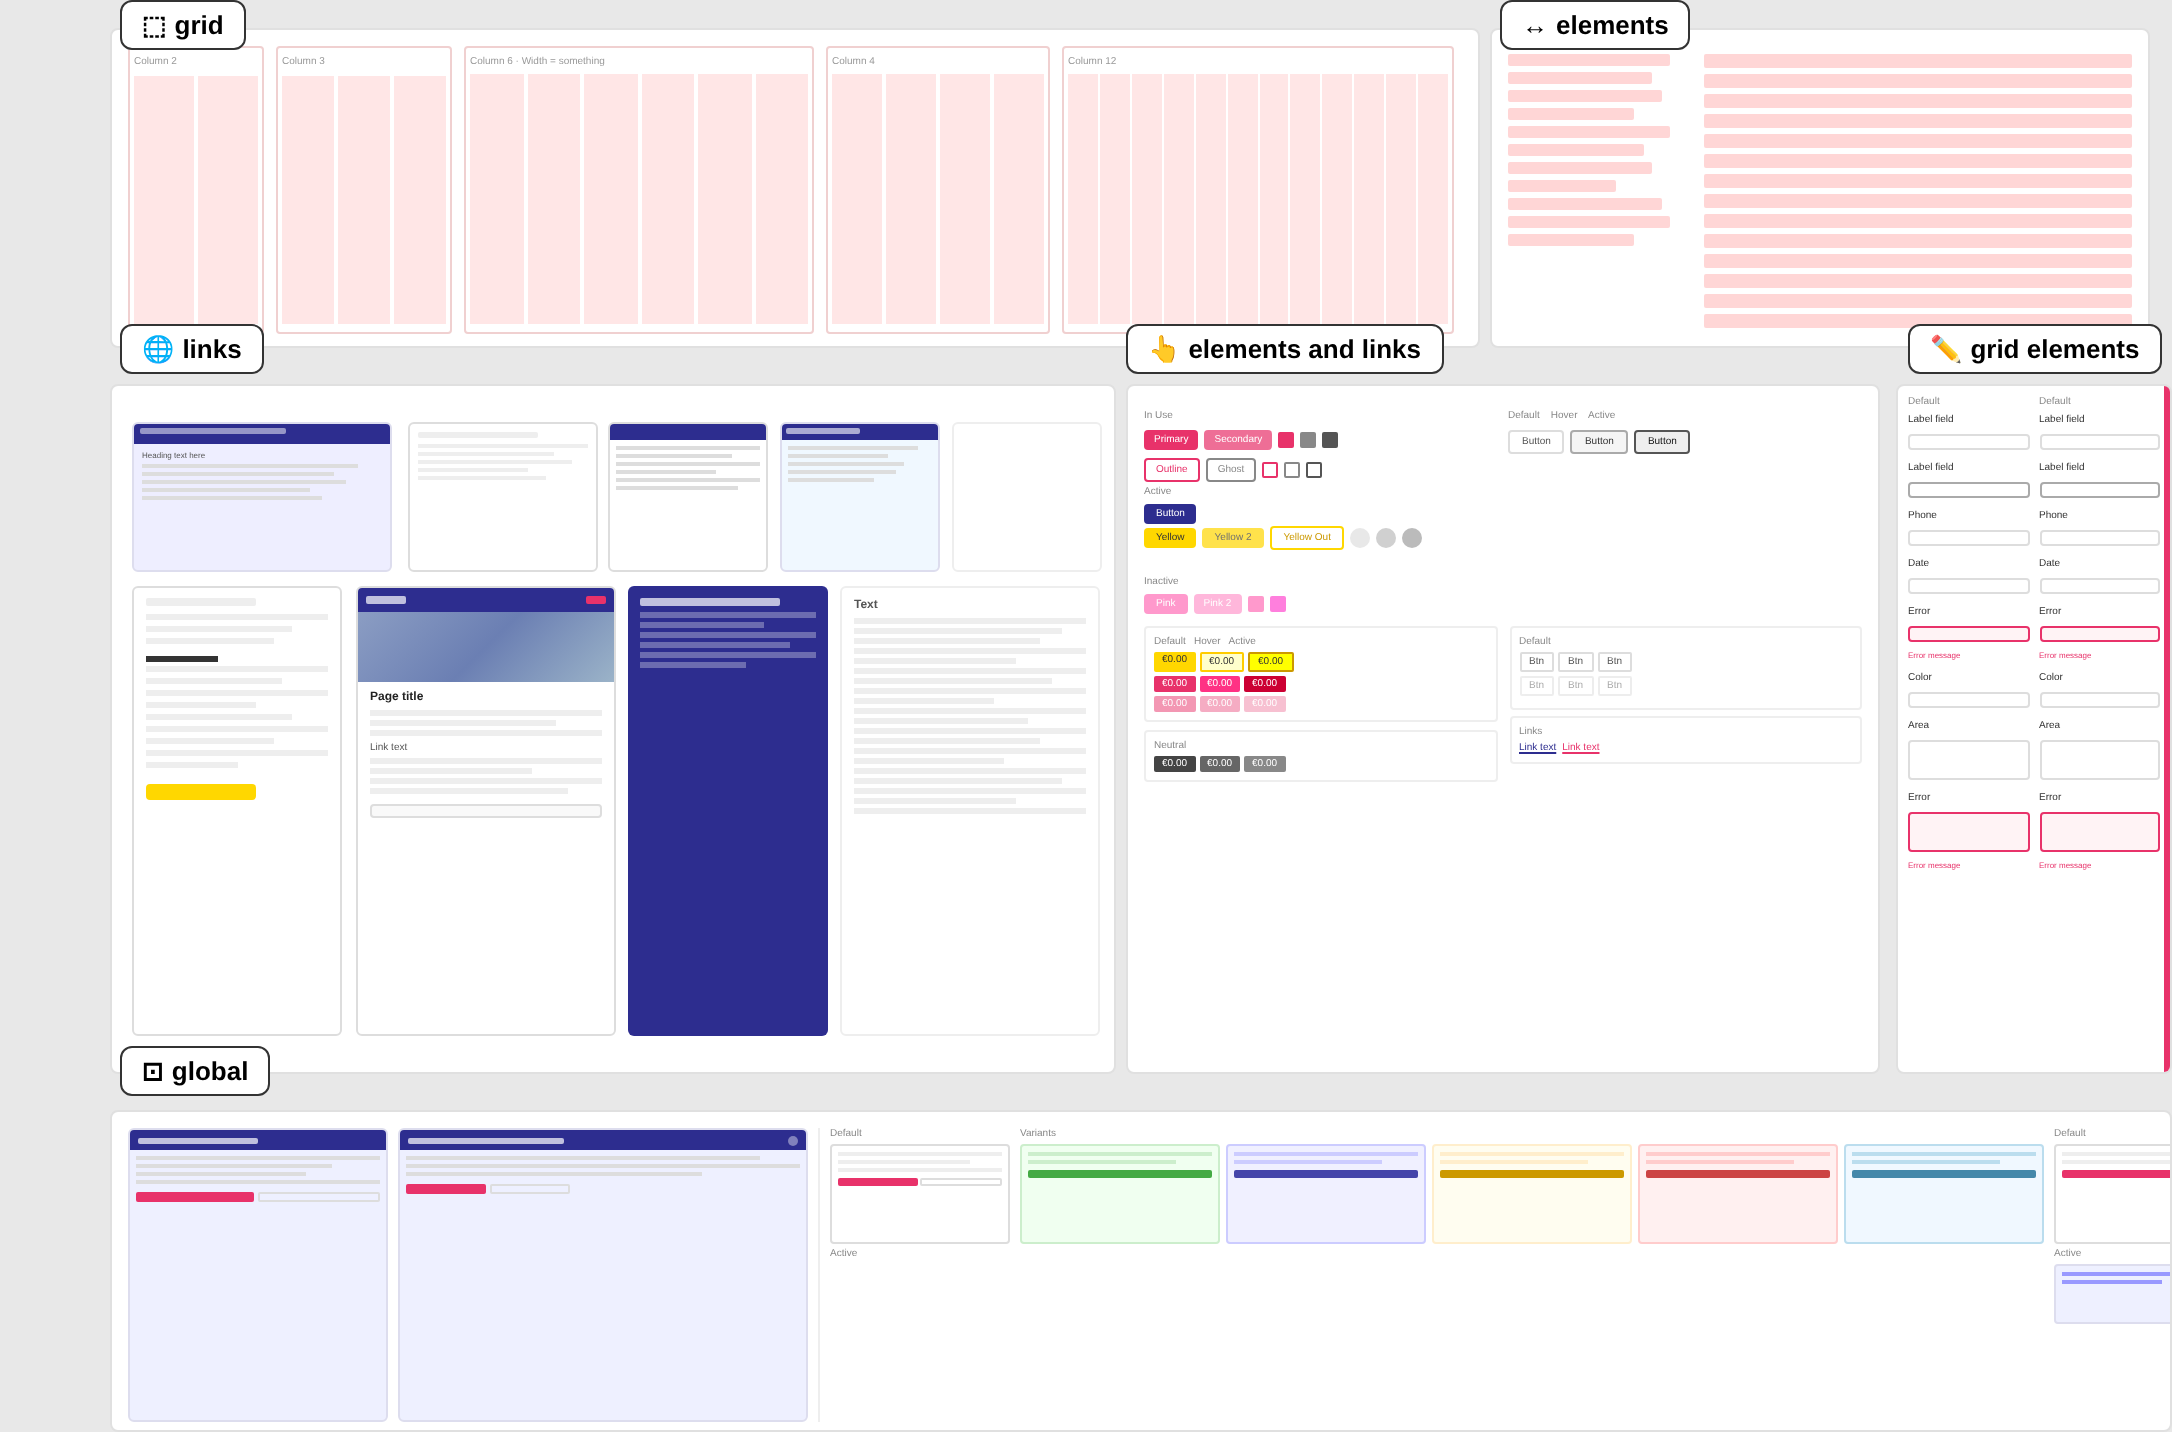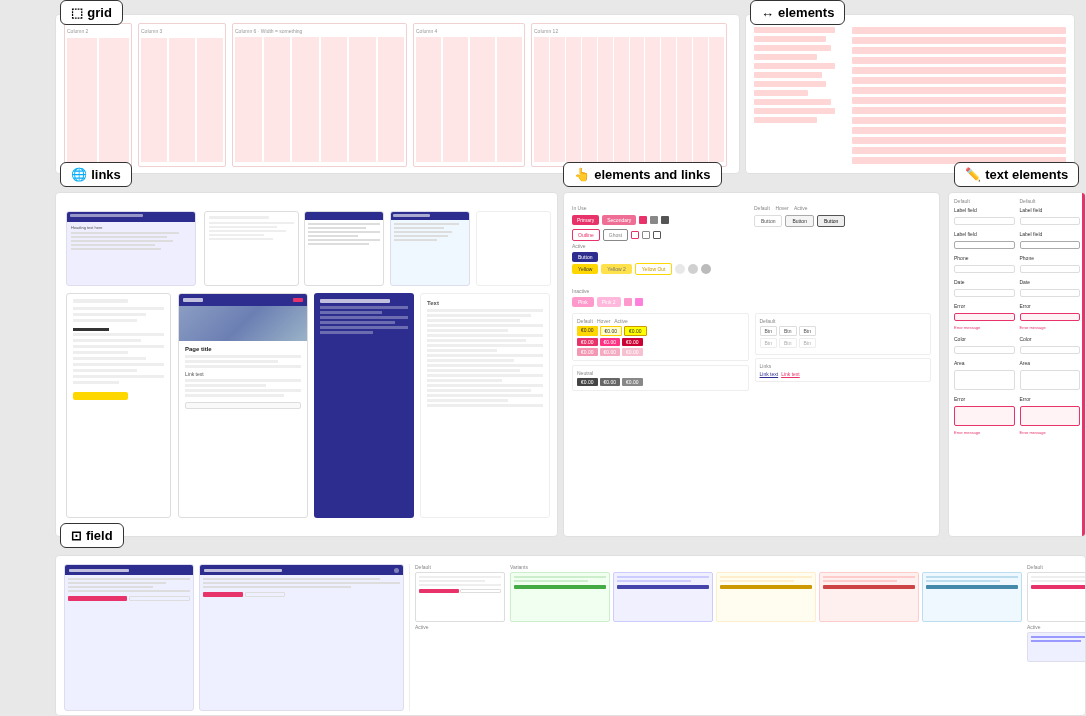--- a/index.html
+++ b/index.html
@@ -192,21 +192,21 @@
     <span>links</span>
   </div>
 
   <div class="section-badge badge-buttons">
     <span>👆</span>
     <span>elements and links</span>
   </div>
 
   <div class="section-badge badge-form">
     <span>✏️</span>
-    <span>text elements</span>
+    <span>grid elements</span>
   </div>
 
   <div style="position:absolute;top:192px;left:55px;width:503px;height:345px;background:#fff;border:1px solid #e0e0e0;border-radius:4px;overflow:hidden;">
 
     <div style="position:absolute;top:18px;left:10px;width:130px;height:75px;background:#eef;border:1px solid #dde;border-radius:3px;overflow:hidden;">
       <div style="background:#2d2d8f;height:10px;padding:2px 3px;">
         <div style="height:3px;background:rgba(255,255,255,0.5);border-radius:1px;width:60%;"></div>
       </div>
       <div style="padding:3px 4px;">
         <div style="font-size:4px;color:#555;margin-bottom:2px;">Heading text here</div>
@@ -338,21 +338,21 @@
         <div style="height:3px;background:#eee;margin-bottom:2px;width:90%;"></div>
         <div style="height:3px;background:#eee;margin-bottom:2px;"></div>
         <div style="height:3px;background:#eee;margin-bottom:2px;width:70%;"></div>
         <div style="height:3px;background:#eee;margin-bottom:2px;"></div>
       </div>
     </div>
   </div>
 
   <div class="section-badge" style="top:523px;left:60px;">
     <span>⊡</span>
-    <span>field</span>
+    <span>global</span>
   </div>
 
   <div style="position:absolute;top:192px;left:563px;width:377px;height:345px;background:#fff;border:1px solid #e0e0e0;border-radius:4px;overflow:hidden;">
 
     <div style="position:absolute;top:8px;left:8px;width:170px;top:12px;">
       <div style="font-size:5px;color:#888;margin-bottom:4px;">In Use</div>
 
       <div style="display:flex;gap:3px;align-items:center;margin-bottom:4px;flex-wrap:wrap;">
         <div style="background:#e8326a;color:#fff;font-size:5px;padding:2px 5px;border-radius:2px;">Primary</div>
         <div style="background:#e8326a;color:#fff;font-size:5px;padding:2px 5px;border-radius:2px;opacity:0.7;">Secondary</div>

